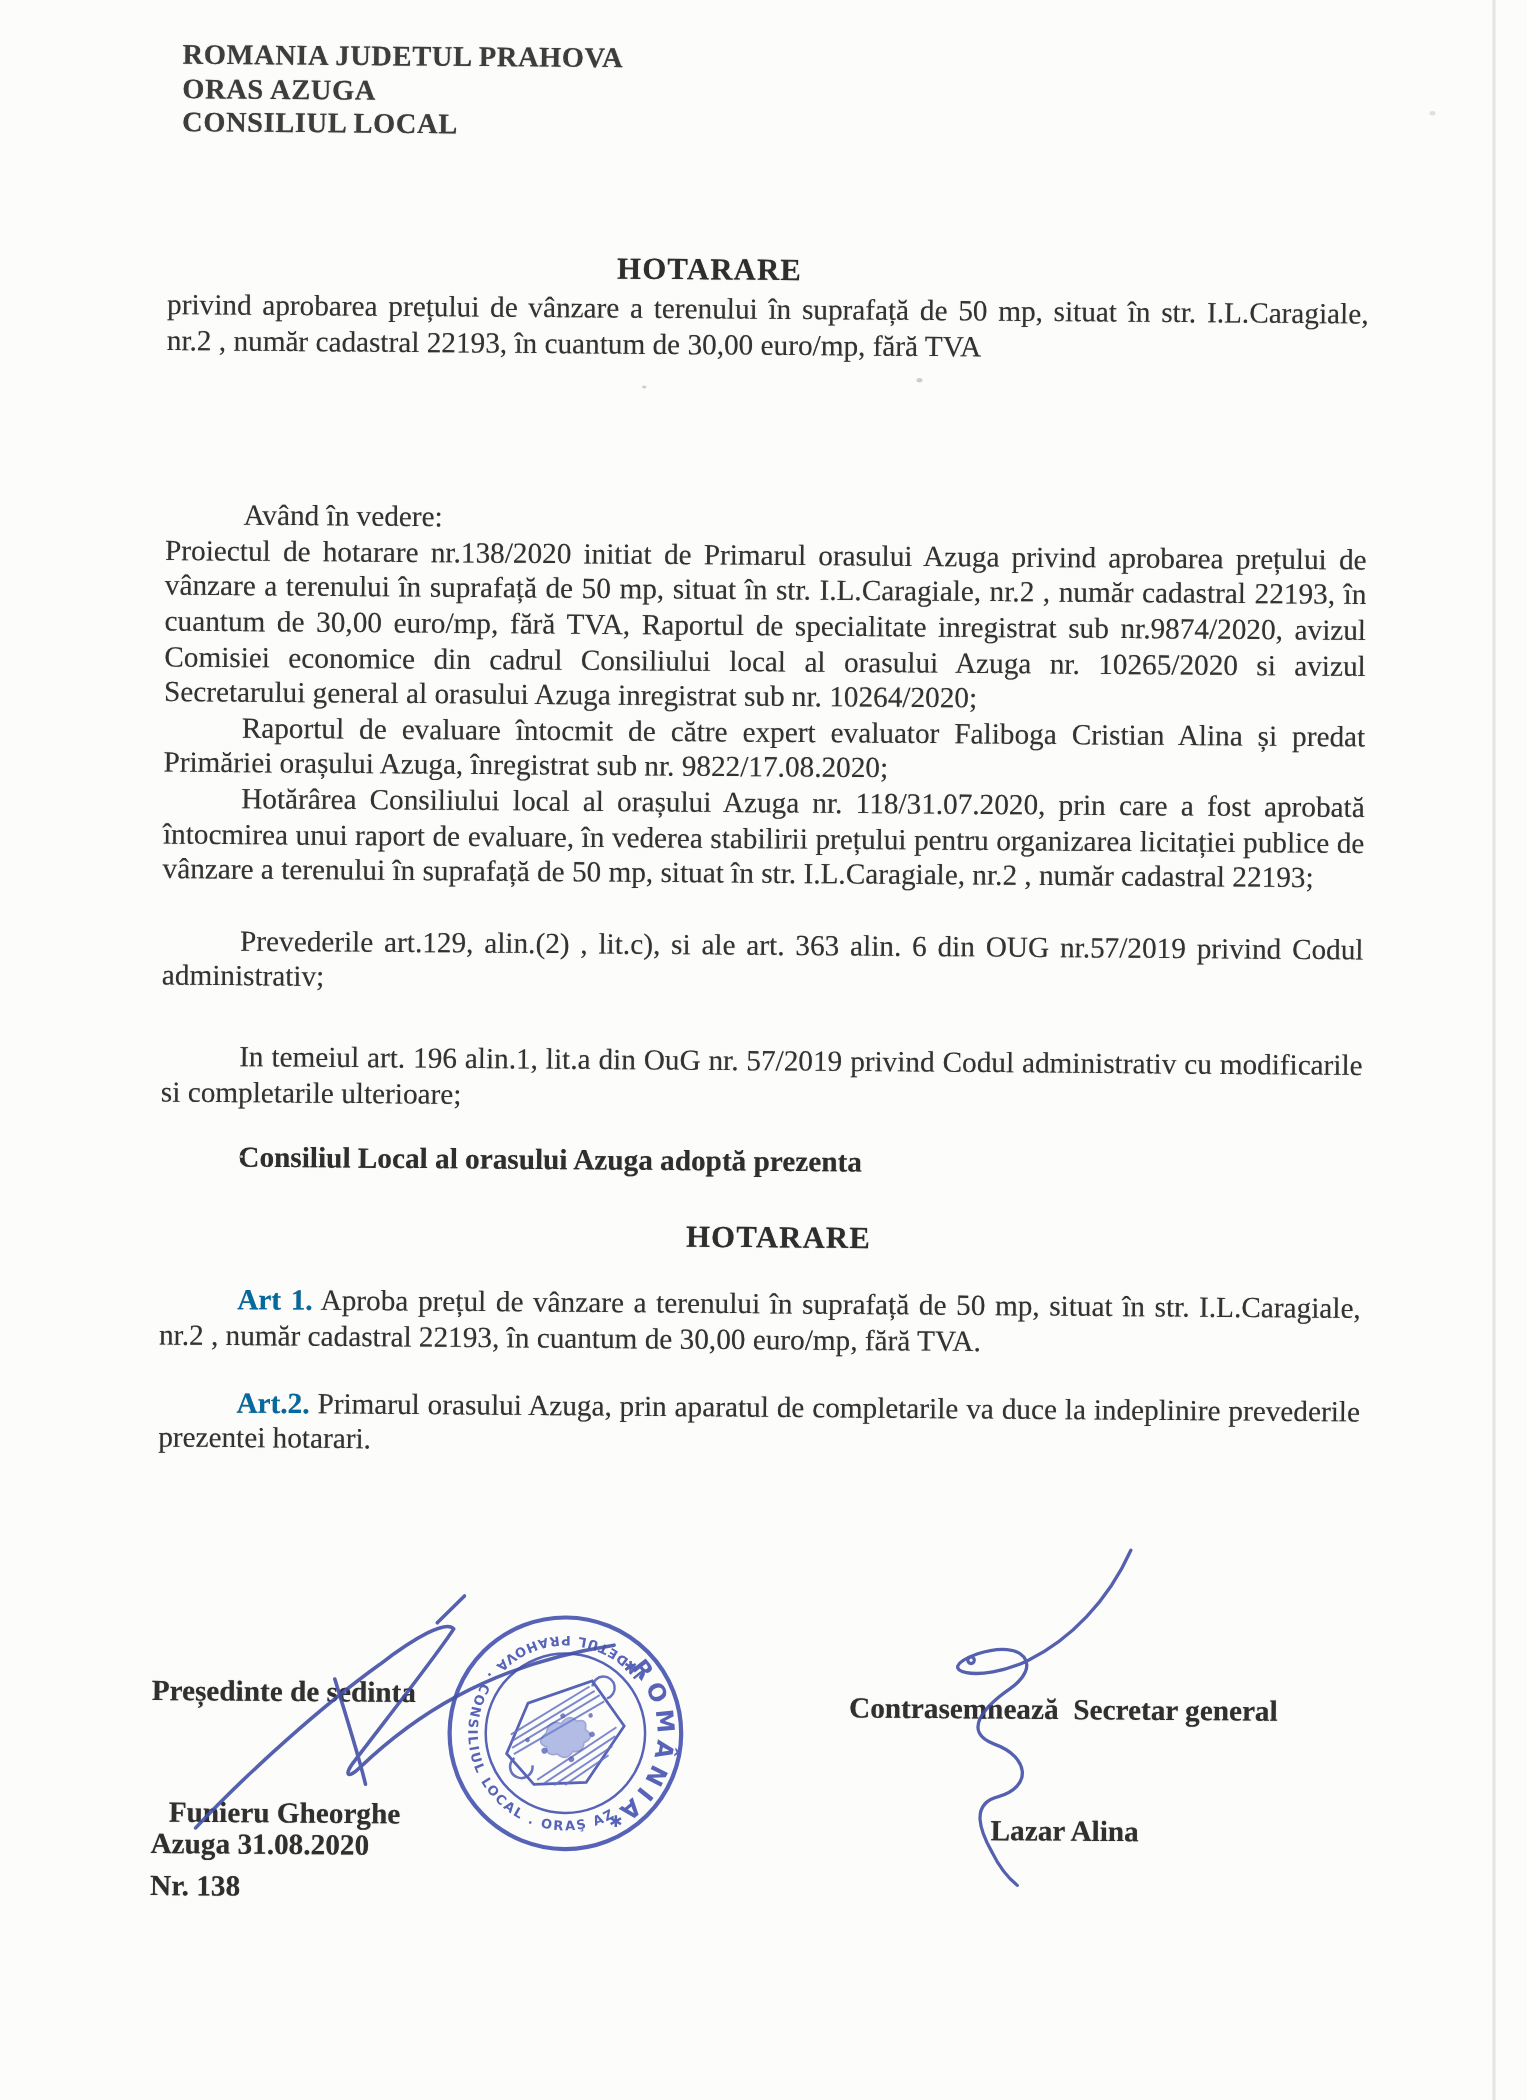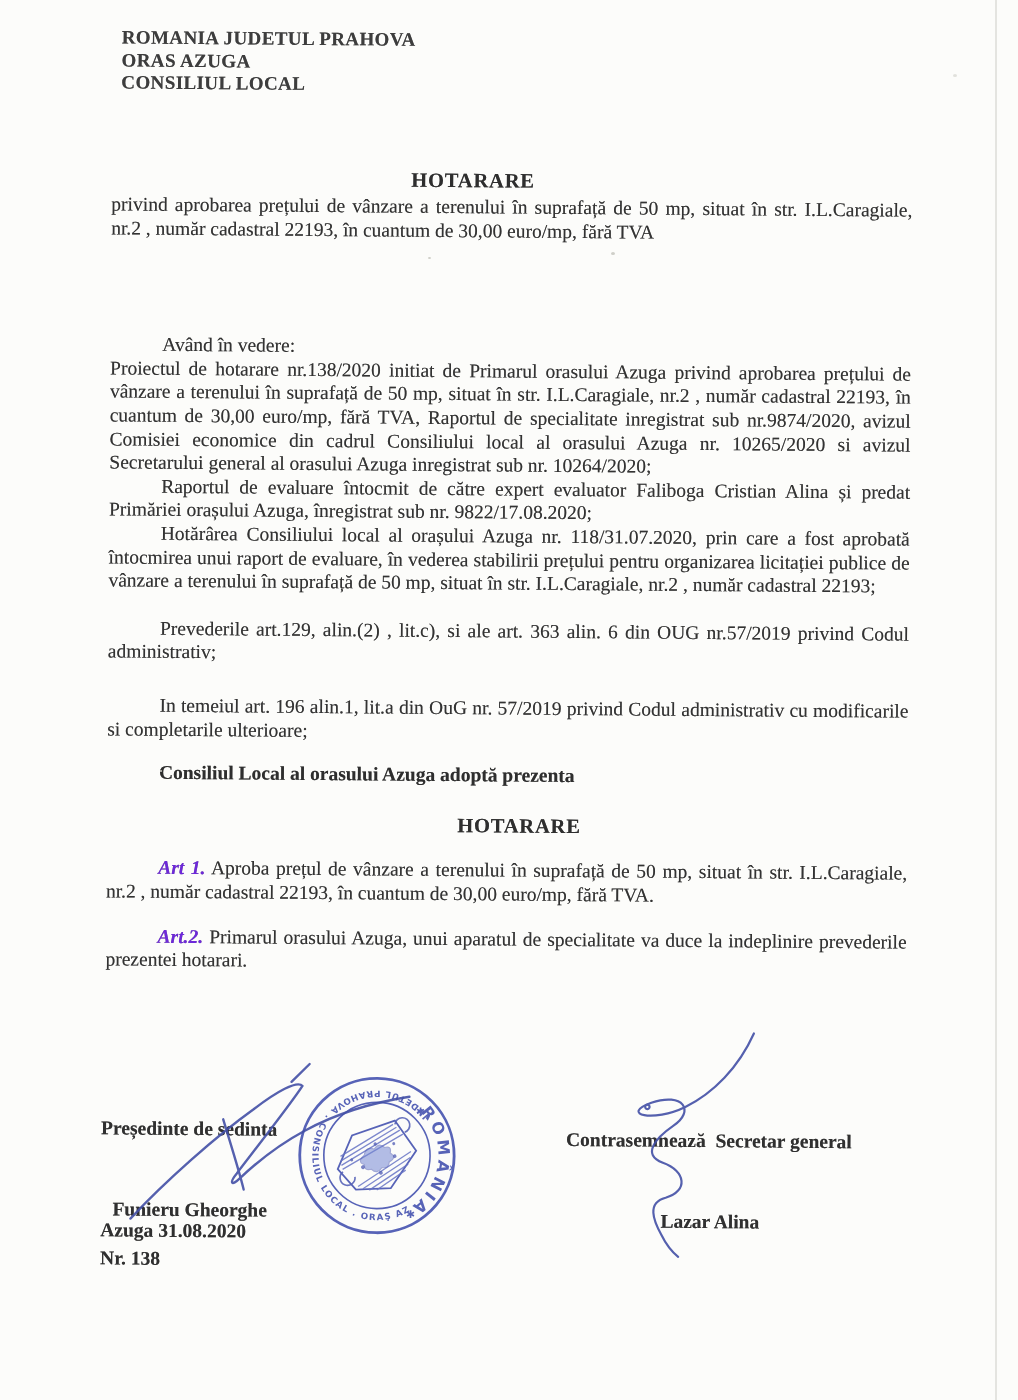--- a/index.html
+++ b/index.html
@@ -35,21 +35,21 @@
   .recital.indent{text-indent:52px;}
   .gap24{margin-top:24px;}
   .gap30{margin-top:30px;}
   .adoption{margin-top:20px;text-indent:52px;font-weight:bold;color:#2e2e2e;}
   .decision-title{
     font-weight:bold;font-size:20.5px;letter-spacing:.8px;color:#2e2e2e;
     text-align:center;margin-top:27px;transform:translateX(12px);
     text-shadow:0 0 .6px rgba(46,46,46,.6);
   }
   .article{text-align:justify;text-indent:52px;margin-top:21px;}
-  .article b{color:#6d28d9;font-style:italic;}
+  .article b{color:#0369a1;}
   
   .abs{position:absolute;}
   .sig-block{font-weight:bold;font-size:19.5px;line-height:27px;color:#303030;
     text-shadow:0 0 .6px rgba(48,48,48,.55);white-space:pre;}
   .sig-left{left:110px;top:1060px;}
   .sig-left .line2{padding-left:12px;}
   .sig-right{left:575px;top:1068px;}
   .sig-right .line2{padding-left:95px;}
   .footer-block{left:110px;top:1216px;font-weight:bold;font-size:19.5px;
     line-height:28px;color:#2f2f2f;text-shadow:0 0 .6px rgba(47,47,47,.55);}
@@ -87,21 +87,21 @@
     <p class="recital indent">Hotărârea Consiliului local al orașului Azuga nr. 118/31.07.2020, prin care a fost aprobată întocmirea unui raport  de evaluare, în vederea stabilirii prețului pentru organizarea licitației publice de vânzare a  terenului în suprafață de 50 mp, situat în str. I.L.Caragiale, nr.2 , număr cadastral 22193;</p>
     <p class="recital indent gap24">Prevederile art.129, alin.(2) , lit.c), si ale art. 363 alin. 6 din OUG nr.57/2019 privind Codul administrativ;</p>
     <p class="recital indent gap30">In temeiul art. 196 alin.1, lit.a din OuG nr. 57/2019 privind Codul administrativ cu modificarile si completarile ulterioare;</p>
 
     <p class="adoption">Consiliul Local al orasului Azuga adoptă prezenta</p>
 
     <div class="decision-title">HOTARARE</div>
 
     <p class="article"><b>Art 1.</b><span> Aproba prețul de vânzare a terenului în suprafață de 50 mp, situat în str. I.L.Caragiale, nr.2 , număr cadastral 22193, în cuantum de  30,00  euro/mp, fără TVA.</span></p>
 
-    <p class="article"><b>Art.2.</b><span> Primarul orasului Azuga, unui aparatul de specialitate va duce la indeplinire prevederile prezentei hotarari.</span></p>
+    <p class="article"><b>Art.2.</b><span> Primarul orasului Azuga, prin aparatul de completarile va duce la indeplinire prevederile prezentei hotarari.</span></p>
 
   </div>
 
   <div class="abs sig-block sig-left">
     <div class="line1">Președinte de sedinta</div>
     <div class="line2">Funieru Gheorghe</div>
   </div>
 
   <div class="abs sig-block sig-right">
     <div class="line1">Contrasemnează  Secretar general</div>

